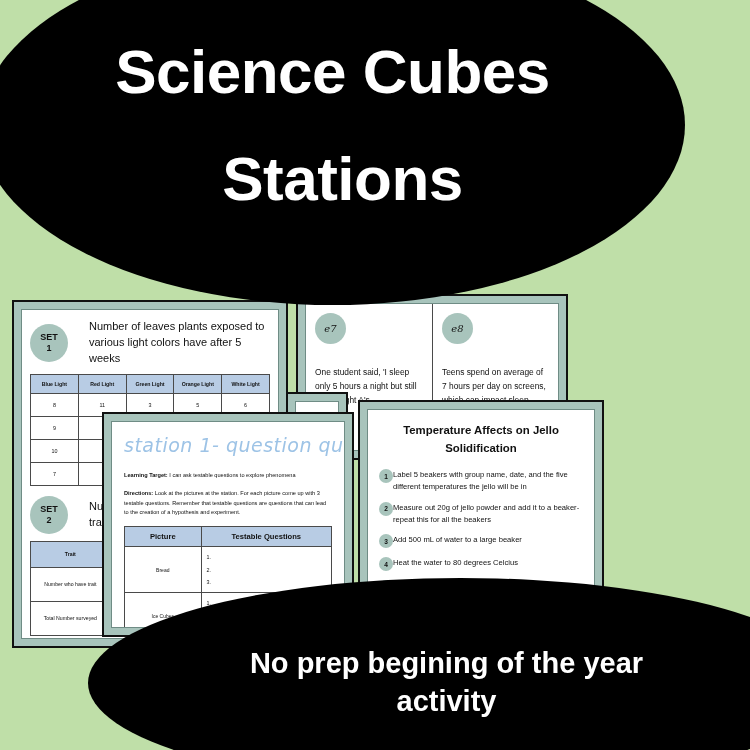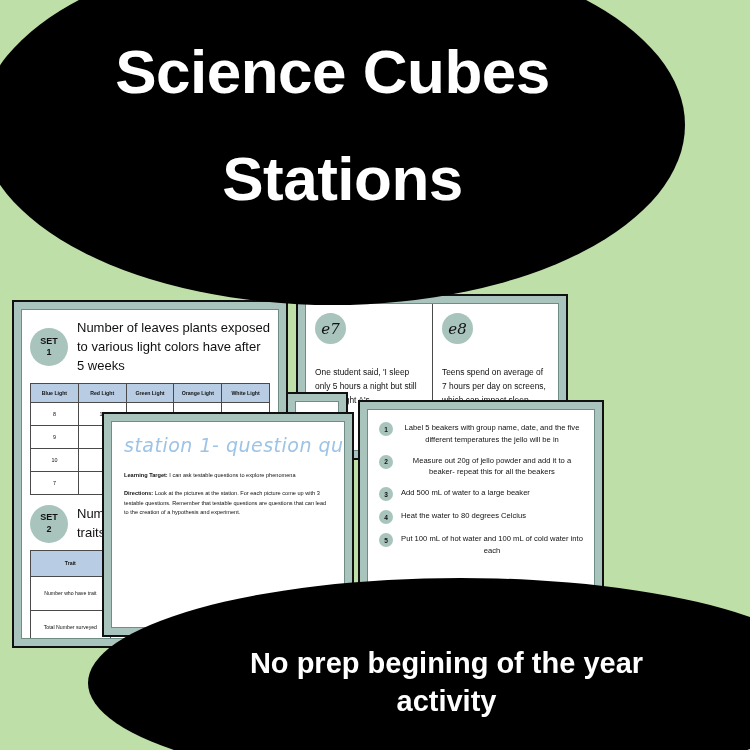--- a/index.html
+++ b/index.html
@@ -72,21 +72,21 @@
   .set-block { margin-bottom: 6px; }
   .set-head { display: flex; align-items: center; gap: 9px; margin-bottom: 7px; }
   .set-badge {
     flex: 0 0 auto;
     width: 38px; height: 38px; border-radius: 50%;
     background: #a8c4bc; color: #111;
     display: flex; flex-direction: column;
     align-items: center; justify-content: center;
     font-size: 9px; font-weight: 700; line-height: 1.25;
   }
-  .set-title { font-size: 13px; font-weight: 400; line-height: 1.45; color: #111; }
+  .set-title { font-size: 11px; font-weight: 400; line-height: 1.45; color: #111; margin-left: 12px; }
   table.dt { border-collapse: collapse; width: 100%; table-layout: fixed; }
   table.dt th, table.dt td {
     border: 1px solid #4a4a4a;
     text-align: center; vertical-align: middle;
     font-weight: 400; color: #111;
   }
   table.dt th { background: #b8cce4; font-size: 5.2px; font-weight: 700; height: 19px; }
   table.dt td { font-size: 5.4px; height: 23px; }
   table.dt.t2 th { font-size: 5.2px; height: 26px; }
   table.dt.t2 td { font-size: 5.2px; height: 34px; line-height: 1.35; }
@@ -97,41 +97,41 @@
   .ecard {
     flex: 1 1 50%;
     padding: 9px 8px 8px 9px;
     position: relative;
   }
   .ecard + .ecard { border-left: 1px solid #4a4a4a; }
   .ecircle {
     width: 31px; height: 31px; border-radius: 50%;
     background: #a8c4bc; color: #111;
     display: flex; align-items: center; justify-content: center;
-    font-size: 15px; font-style: italic; font-weight: 400;
+    font-size: 10px; font-style: italic; font-weight: 400;
     font-family: "DejaVu Serif", serif;
     margin-bottom: 22px;
   }
   .ecard-text { font-size: 8.4px; line-height: 1.65; color: #111; }
 
   
   #sheet-hidden { left: 286px; top: 392px; width: 62px; height: 238px; z-index: 14; }
   #sheet-hidden .page { padding: 36px 2px 0 2px; }
   .hidden-lines { font-size: 8px; line-height: 2.1; color: #111; text-align: right; padding-right: 1px;}
   .hidden-lines2 { font-size: 8px; line-height: 2.0; color: #111; text-align: right; padding-right: 1px; margin-top: 66px;}
   .hidden-rule { border-top: 1px solid #555; margin: 8px 0; }
 
   
   #sheet-jello { left: 358px; top: 400px; width: 246px; height: 232px; z-index: 16; }
   #sheet-jello .page { padding: 12px 11px; }
   .jello-title {
     text-align: center; font-size: 11.4px; font-weight: 700;
     line-height: 1.55; color: #111; margin-bottom: 12px;
   }
-  .jstep { display: flex; gap: 8px; margin-bottom: 9px; text-align: center; }
+  .jstep { display: flex; gap: 0; margin-bottom: 9px; }
   .jnum {
     flex: 0 0 auto;
     width: 14px; height: 14px; border-radius: 50%;
     background: #a8c4bc; color: #111;
     display: flex; align-items: center; justify-content: center;
     font-size: 6.6px; font-weight: 700;
   }
   .jtext { font-size: 7.6px; line-height: 1.55; color: #111; }
 
   
@@ -270,20 +270,21 @@
       <div class="hidden-rule"></div>
       <div class="hidden-lines2">
         <div>wa</div>
         <div>ve</div>
       </div>
     </div>
   </div>
 
   <div class="sheet" id="sheet-jello">
     <div class="page">
+      <div class="jello-title">Temperature Affects on Jello Solidification</div>
 
       <div class="jstep">
         <div class="jnum">1</div>
         <div class="jtext">Label 5 beakers with group name, date, and the five different temperatures the jello will be in</div>
       </div>
       <div class="jstep">
         <div class="jnum">2</div>
         <div class="jtext">Measure out 20g of jello powder and add it to a beaker- repeat this for all the beakers</div>
       </div>
       <div class="jstep">
@@ -305,20 +306,42 @@
     <div class="page">
       <div class="station-title">station 1- question quest</div>
 
       <div class="st-para">
         <b>Learning Target:</b><span> I can ask testable questions to explore phenomena</span>
       </div>
       <div class="st-para">
         <b>Directions:</b><span> Look at the pictures at the station. For each picture come up with 3 testable questions. Remember that testable questions are questions that can lead to the creation of a hypothesis and experiment.</span>
       </div>
 
+      <table class="st">
+        <thead>
+          <tr>
+            <th class="col-pic">Picture</th>
+            <th>Testable Questions</th>
+          </tr>
+        </thead>
+        <tbody>
+          <tr>
+            <td class="pic">Bread</td>
+            <td class="qs" style="white-space:pre-line;">1.
+2.
+3.</td>
+          </tr>
+          <tr>
+            <td class="pic">Ice Cubes</td>
+            <td class="qs" style="white-space:pre-line;">1.
+2.
+3.</td>
+          </tr>
+        </tbody>
+      </table>
     </div>
   </div>
 
   <div class="ellipse" id="top-ellipse">
     <div class="line1">Science Cubes</div>
     <div class="line2">Stations</div>
   </div>
 
   <div class="ellipse" id="bottom-ellipse">
     <div class="bline">No prep begining of the year activity</div>

